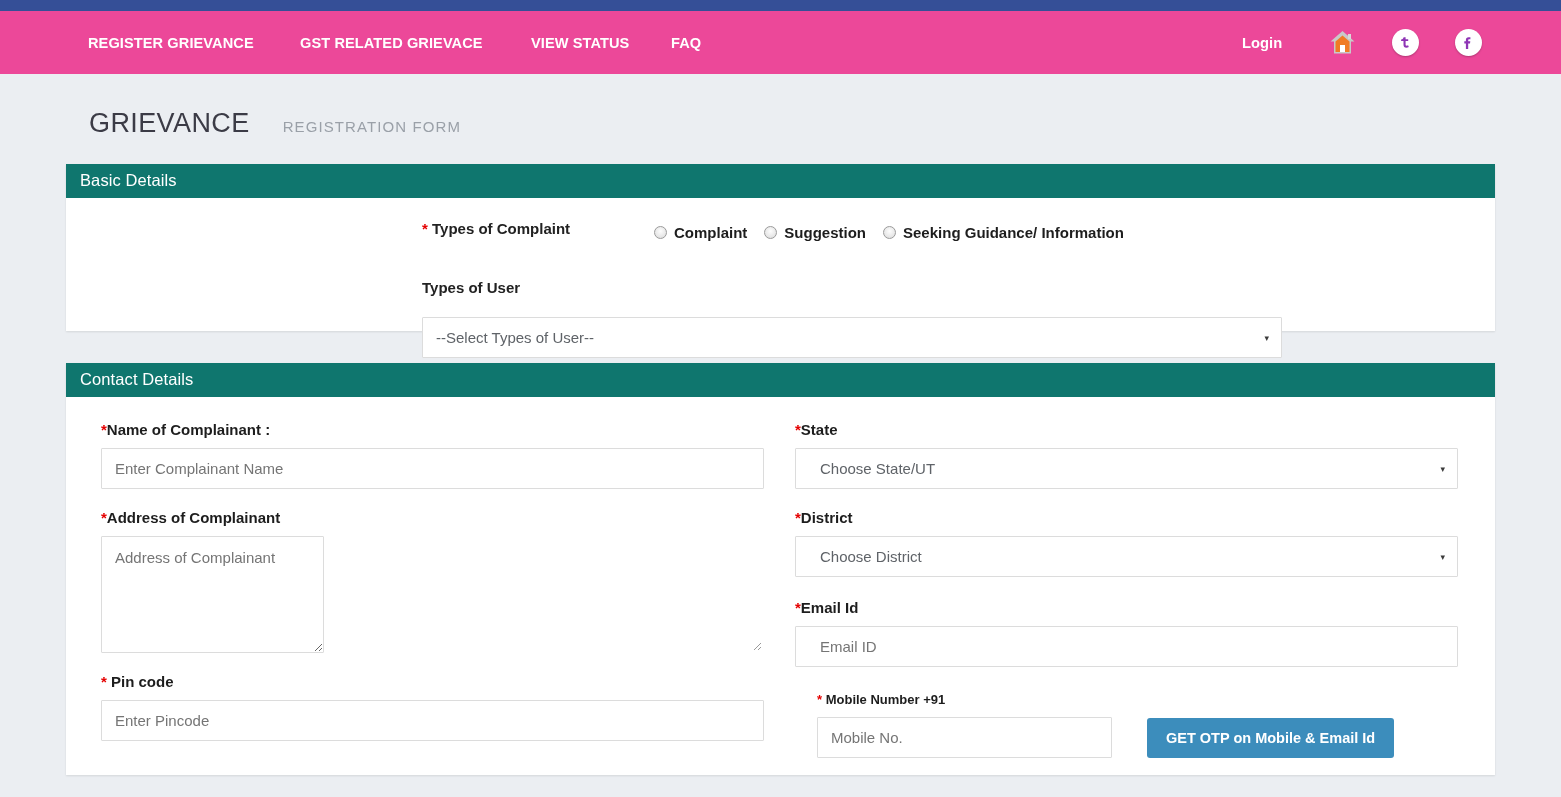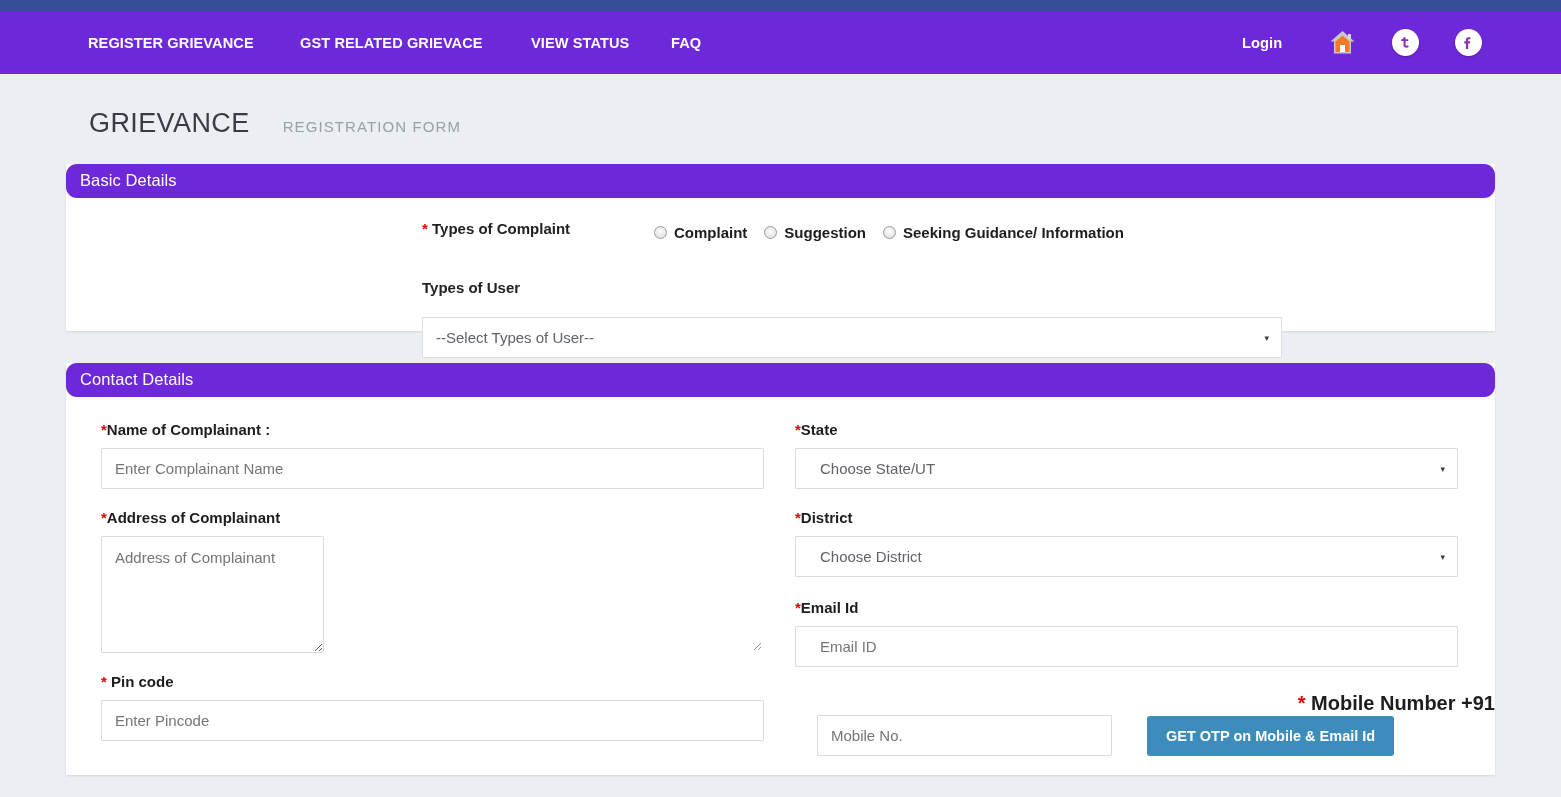--- a/index.html
+++ b/index.html
@@ -20,21 +20,21 @@
   
   .topbar {
     height: 11px;
     background: #354f97;
     width: 100%;
   }
 
   
   .navbar {
     height: 63px;
-    background: #6d28d9;
+    background: #ec4899;
     display: flex;
     align-items: center;
     width: 100%;
     position: relative;
   }
   .nav-left {
     display: flex;
     align-items: center;
     margin-left: 88px;
   }
@@ -116,26 +116,25 @@
   
   .panel {
     margin: 0 auto;
     width: 1429px;
     background: #ffffff;
     box-shadow: 0 1px 2px rgba(0,0,0,.10);
   }
   .panel-wrap { width: 1429px; margin-left: 66px; }
 
   .panel-head {
-    background: #6d28d9;
+    background: #0f766e;
     color: #ffffff;
     font-size: 16.5px;
     padding: 7px 0 8px 14px;
     letter-spacing: .1px;
-    border-radius: 11px;
   }
   .panel-body { background: #ffffff; }
 
   #basic-panel-body { padding: 22px 0 32px 0; height: 133px; }
 
   
   .grievance-row {
     display: flex;
     align-items: flex-start;
     padding-left: 356px;
@@ -409,21 +408,21 @@
         </div>
 
         <div class="field" style="margin-bottom:0;">
           <label>
             <span class="req">*</span><span>Email Id</span>
           </label>
           <input class="txt w-right" type="text" placeholder="Email ID" style="">
         </div>
 
         <div class="mobile-field">
-          <label style="display:block;font-size:20px;font-weight:bold;color:#1d1d1d;text-align:right;">
+          <label style="display:block;font-size:13px;font-weight:bold;color:#1d1d1d;margin-bottom:10px;">
             <span class="req">*</span><span> Mobile Number +91</span>
           </label>
           <div class="mobile-row">
             <input class="txt" id="mobile-input" type="text" placeholder="Mobile No." style="">
             <button class="otp-btn">GET OTP on Mobile &amp; Email Id</button>
           </div>
         </div>
 
       </div>
 

